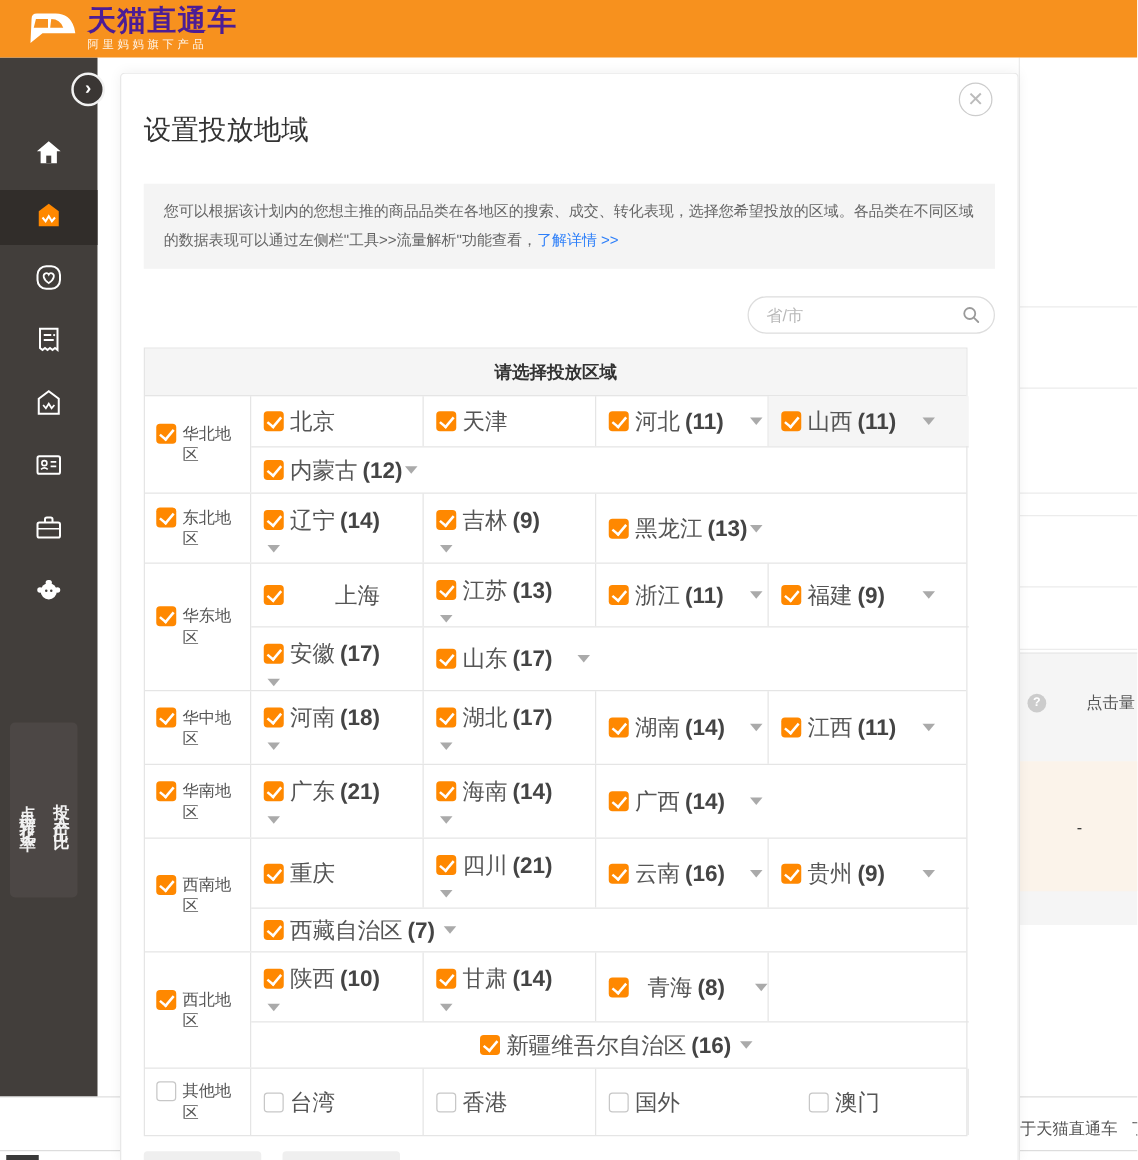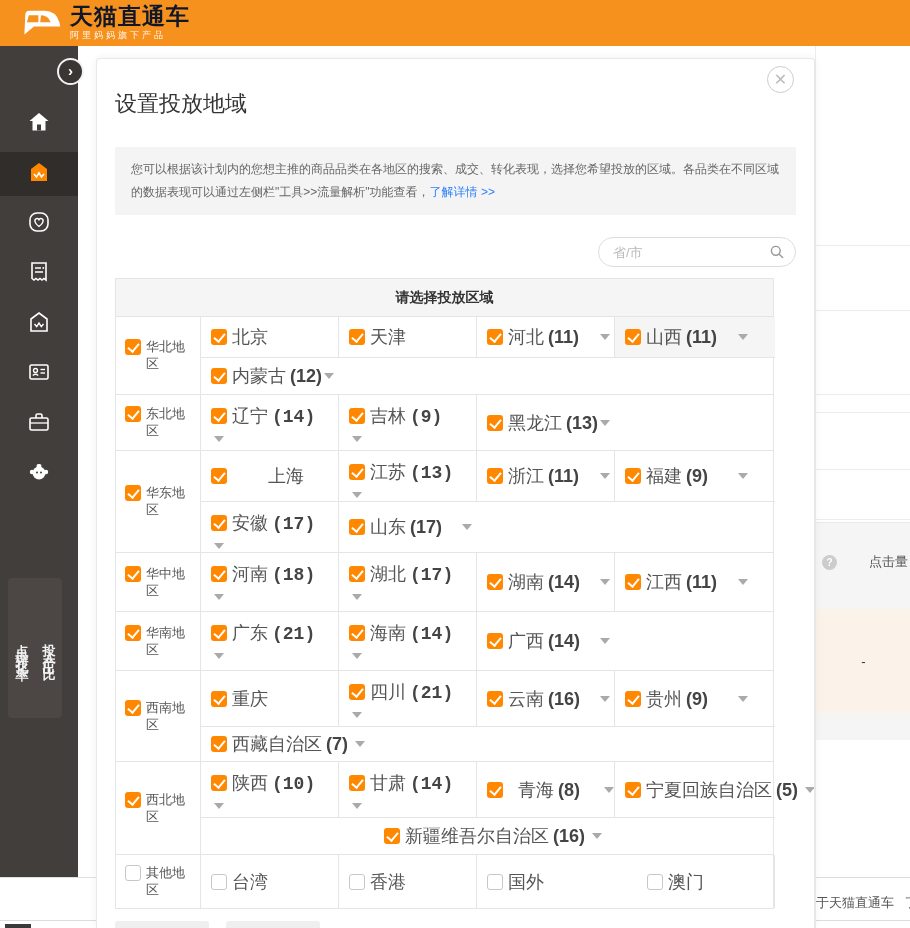--- a/index.html
+++ b/index.html
@@ -5,21 +5,21 @@
   * { margin:0; padding:0; box-sizing:border-box; }
   html,body { width:910px; height:928px; overflow:hidden; background:#fff;
     font-family:"Liberation Sans","DejaVu Sans",sans-serif; }
   #stage { position:relative; width:910px; height:928px; overflow:hidden; background:#fff; }
 
   
   .app-header { position:absolute; left:0; top:0; width:910px; height:46px; background:#f7911e; z-index:5; }
   .logo-wrap { position:absolute; left:20px; top:3px; display:flex; align-items:center; gap:8px; }
   .logo-train { width:42px; height:38px; }
   .logo-text-block { display:flex; flex-direction:column; }
-  .logo-title { color:#0f172a; font-size:23px; font-weight:bold; letter-spacing:1px; line-height:26px; }
+  .logo-title { color:#4c1d95; font-size:23px; font-weight:bold; letter-spacing:1px; line-height:26px; }
   .logo-sub { color:#fff; font-size:9px; letter-spacing:3px; opacity:.92; }
 
   
   .sidebar { position:absolute; left:0; top:46px; width:78px; height:831px; background:#423e3b; z-index:4; }
   .nav { padding-top:56px; }
   .nav-item { width:78px; height:44px; margin-bottom:6px; display:flex; align-items:center; justify-content:center; cursor:pointer; }
   .nav-item.active { background:#312d2a; }
   .nav-item svg { width:24px; height:24px; }
   .metric-box { position:absolute; left:8px; top:532px; width:54px; height:140px; background:#4c4745; border-radius:4px;
     display:flex; align-items:center; justify-content:center; gap:9px; }
@@ -72,21 +72,21 @@
   .region-cell { width:85px; flex:none; border-right:1px solid #e5e5e5; display:flex; align-items:center; padding-left:9px; cursor:pointer; }
   .region-cell .r-inner { display:flex; align-items:flex-start; }
   .region-cell .r-lbl { width:45px; font-size:13px; color:#555; line-height:17px; margin-left:5px; margin-top:-1px; }
   .lines-wrap { flex:1; display:flex; flex-direction:column; }
   .t-line { display:flex; }
   .t-line + .t-line { border-top:1px solid #e5e5e5; }
   .cell { display:flex; align-items:center; padding-left:10px; cursor:pointer; }
   .cell.br { border-right:1px solid #e5e5e5; }
   .cell.hl { background:#f5f5f5; }
   .cell.stack { flex-direction:column; align-items:flex-start; justify-content:flex-start; padding-top:9px; }
-  .cell .top-row { display:flex; align-items:center;font-family:Liberation Mono, monospace; }
+  .cell .top-row { display:flex; align-items:center; }
   .cb { width:16px; height:16px; border-radius:3px; flex:none; position:relative; }
   .cb.on { background:#ff8800; }
   .cb.on::after { content:""; position:absolute; left:5px; top:2px; width:5px; height:9px;
     border:solid #fff; border-width:0 2px 2px 0; transform:rotate(40deg); }
   .cb.off { background:#fff; border:1px solid #c7c7c7; }
   .lbl { display:flex; align-items:baseline; margin-left:5px; font-size:18px; color:#555; white-space:nowrap; }
   .lbl.fixed { width:92px; }
   .cnt { font-weight:bold; color:#444; margin-left:4px; }
   .arr { width:0; height:0; border:5px solid transparent; border-top:6px solid #aaa; border-bottom:0; flex:none; }
   .arr.below { margin-left:3px; margin-top:8px; }
@@ -553,28 +553,20 @@
                     <span class="arr below"></span>
                   </div>
                   <div class="cell br" style="width: 138px; gap: 10px;">
                     <span class="cb on"></span>
                     <span class="lbl fixed">
                       <span>青海</span>
                       <span class="cnt">(8)</span>
                     </span>
                     <span class="arr"></span>
                   </div>
-                  <div class="cell" style="width: 160px;">
-                    <span class="cb on"></span>
-                    <span class="lbl">
-                      <span>宁夏回族自治区</span>
-                      <span class="cnt">(5)</span>
-                    </span>
-                    <span class="arr tight"></span>
-                  </div>
                 </div>
                 <div class="t-line" style="height: 37px;">
                   <div class="cell" style="width: 574px; justify-content: center;">
                     <span class="cb on"></span>
                     <span class="lbl">
                       <span>新疆维吾尔自治区</span>
                       <span class="cnt">(16)</span>
                     </span>
                     <span class="arr tight"></span>
                   </div>

